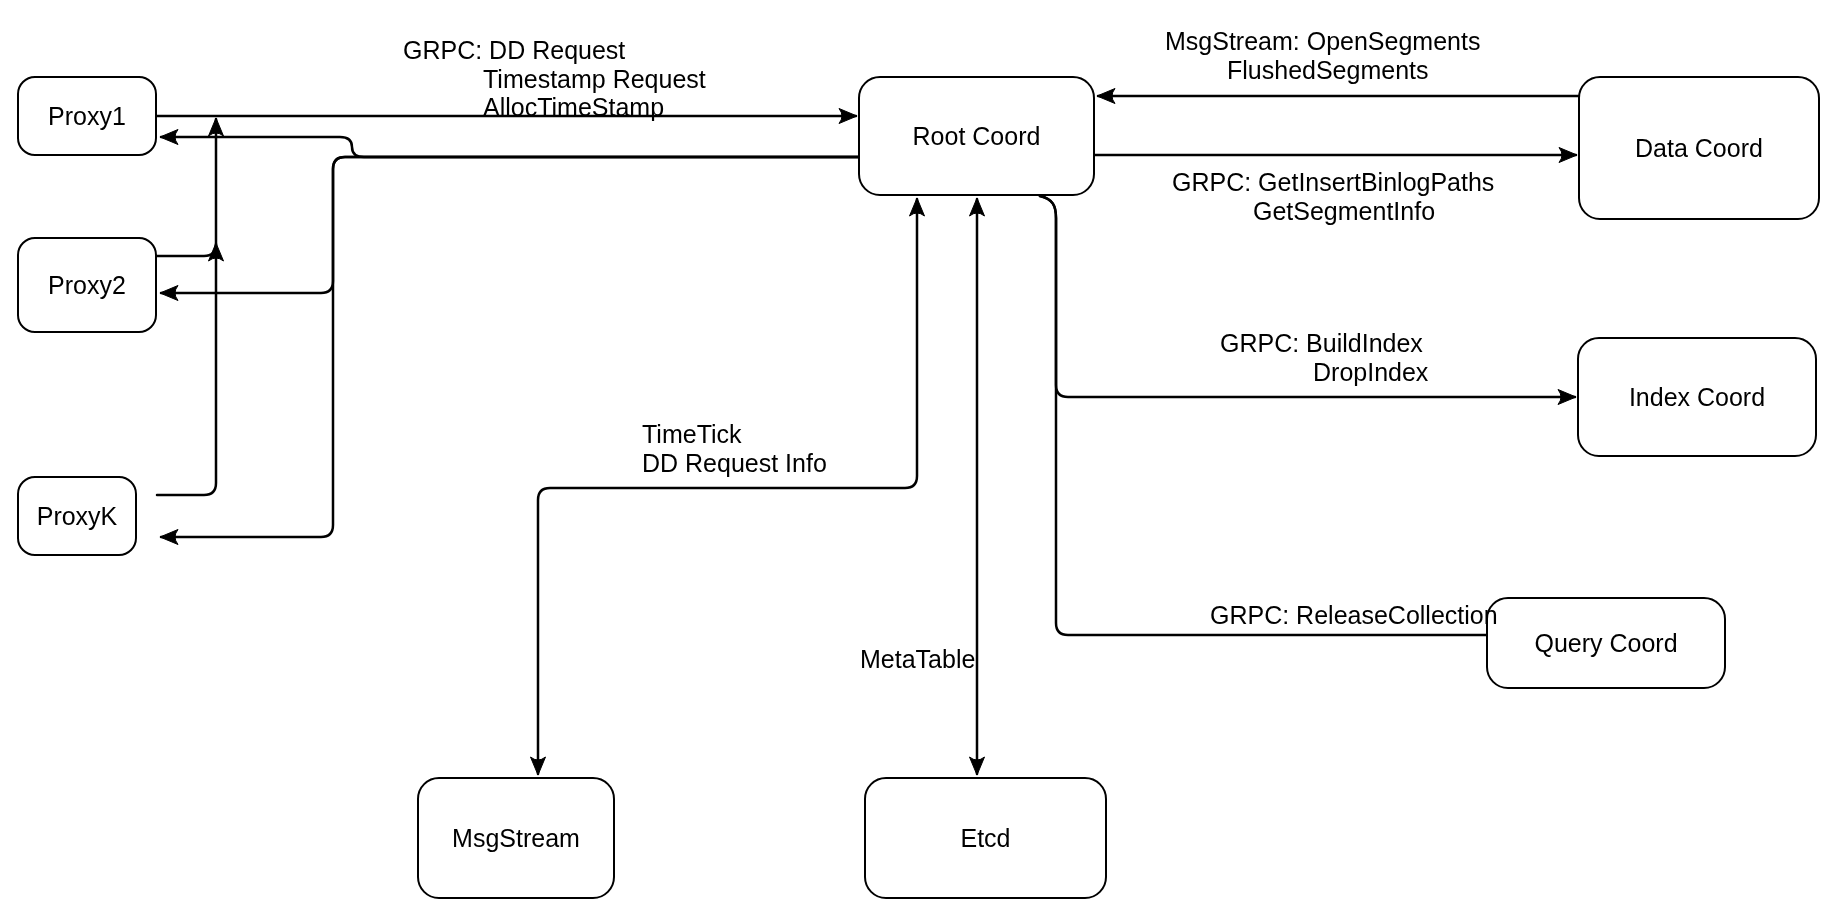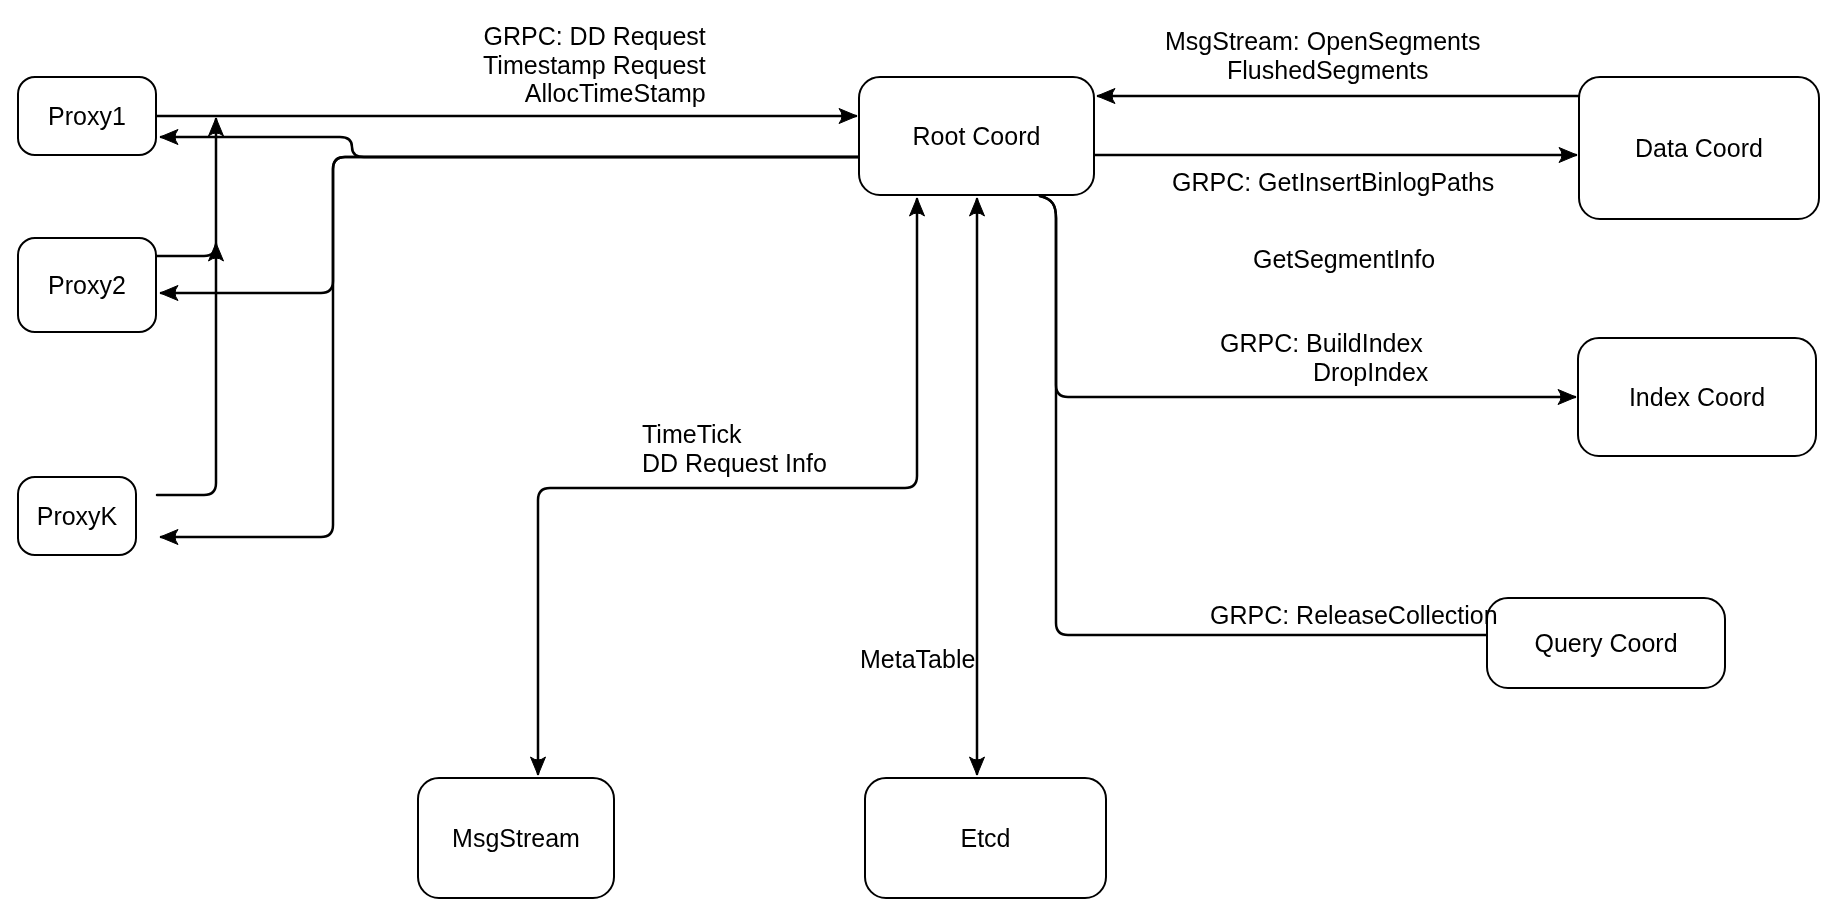--- a/index.html
+++ b/index.html
@@ -90,35 +90,35 @@
   <div class="node" style="left:1486px;top:597px;width:240px;height:92px;border-radius:22px;">
     <span>Query Coord</span>
   </div>
   <div class="node" style="left:417px;top:777px;width:198px;height:122px;border-radius:22px;">
     <span>MsgStream</span>
   </div>
   <div class="node" style="left:864px;top:777px;width:243px;height:122px;border-radius:22px;">
     <span>Etcd</span>
   </div>
 
-  <div class="elabel" style="left:403px;top:22px;text-align:right;">
+  <div class="elabel" style="left:403px;top:36px;">
     <span class="l">GRPC: DD Request</span>
     <span class="l" style="margin-left:80px;">Timestamp Request</span>
     <span class="l" style="margin-left:80px;">AllocTimeStamp</span>
   </div>
 
 
   <div class="elabel" style="left:1165px;top:27px;">
     <span class="l">MsgStream: OpenSegments</span>
     <span class="l" style="margin-left:62px;">FlushedSegments</span>
   </div>
 
   <div class="elabel" style="left:1172px;top:168px;">
     <span class="l">GRPC: GetInsertBinlogPaths</span>
-    <span class="l" style="margin-left:81px;margin-top:48px;">GetSegmentInfo</span>
+    <span class="l" style="margin-left:81px;">GetSegmentInfo</span>
   </div>
 
   <div class="elabel" style="left:1220px;top:329px;">
     <span class="l">GRPC: BuildIndex</span>
     <span class="l" style="margin-left:93px;">DropIndex</span>
   </div>
 
   <div class="elabel" style="left:1210px;top:601px;">
     <span class="l">GRPC: ReleaseCollection</span>
   </div>

